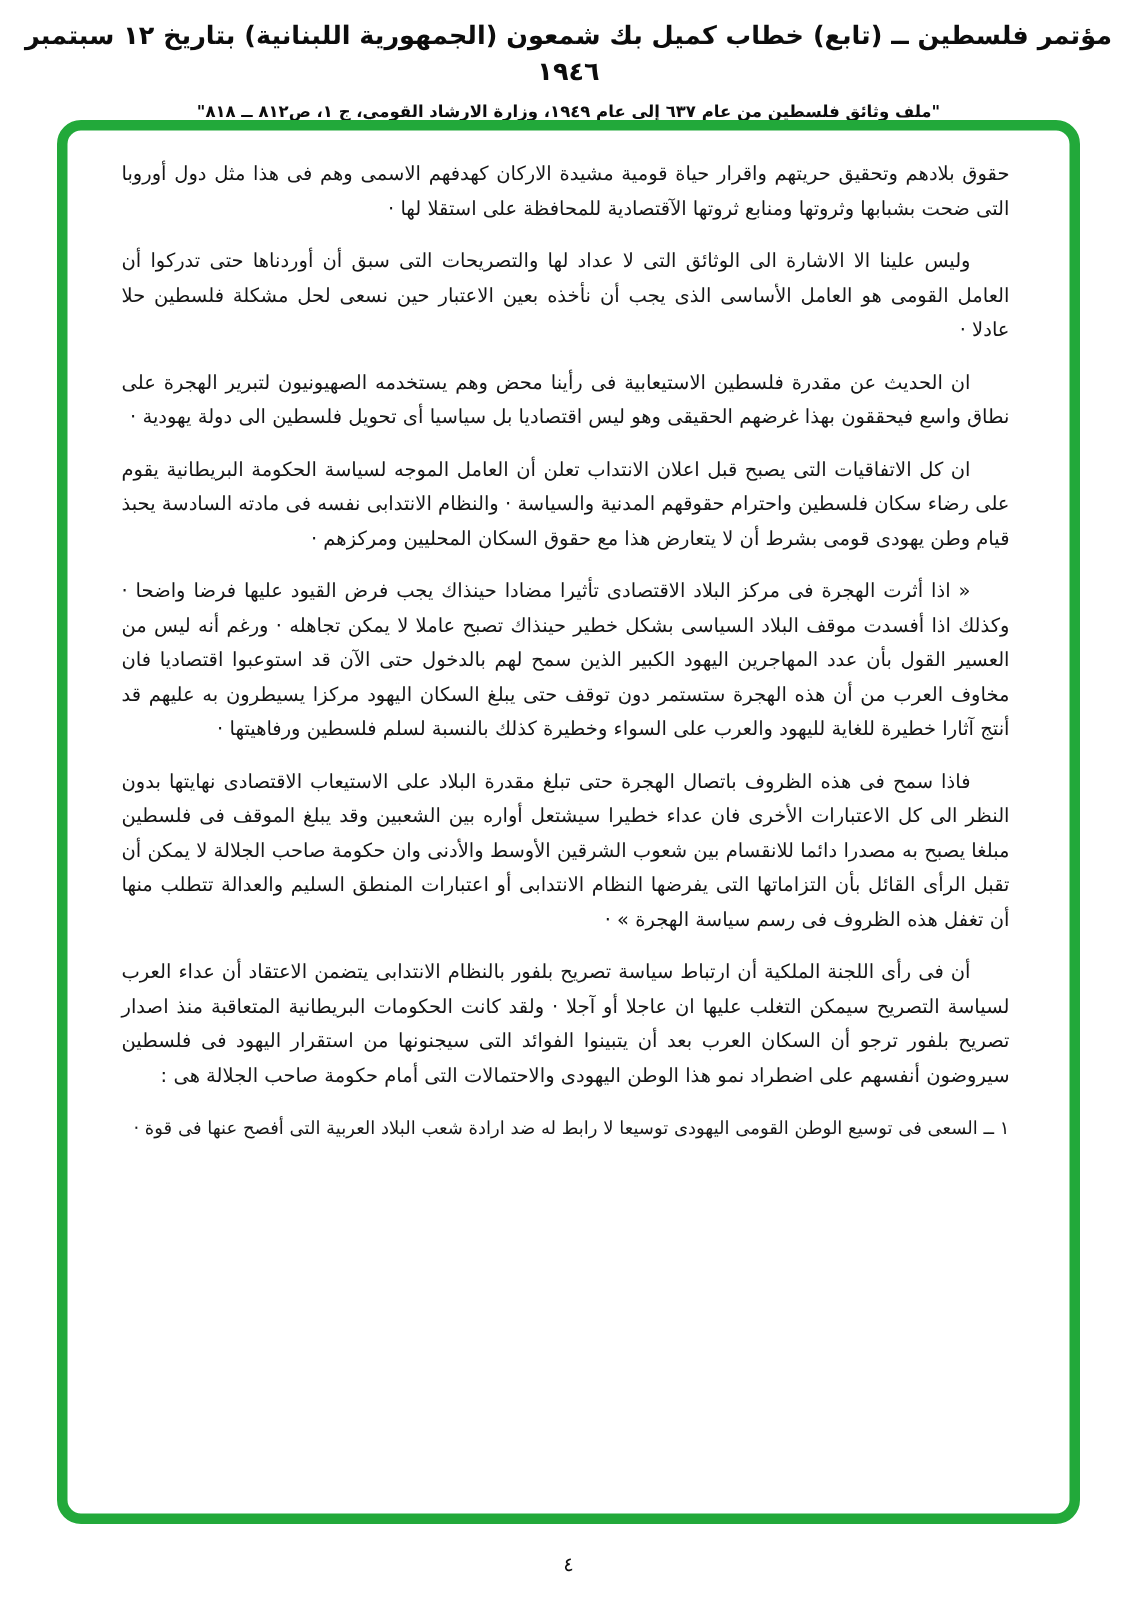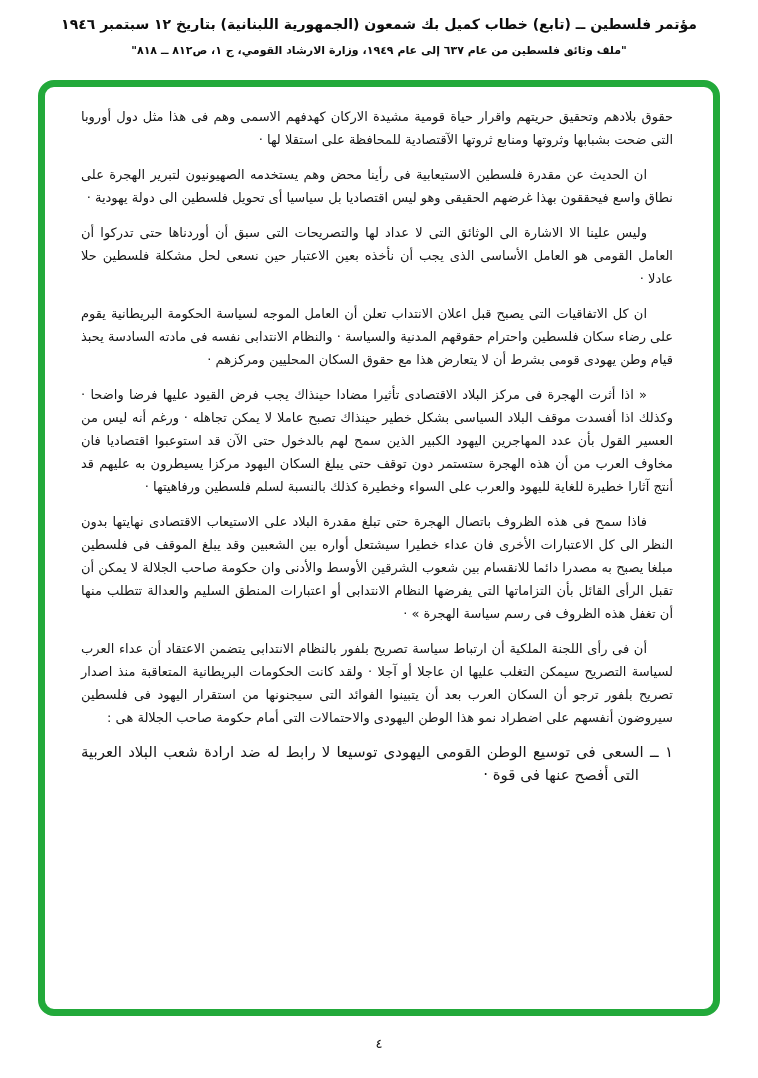--- a/index.html
+++ b/index.html
@@ -19,21 +19,21 @@
   .header {
     position: absolute;
     top: 12px;
     left: 0;
     width: 100%;
     text-align: center;
     direction: rtl;
     color: #0d0d0d;
   }
   .header-title {
-    font-size: 14px;
+    font-size: 17px;
     font-weight: bold;
     letter-spacing: 0;
     line-height: 24px;
   }
   .header-source {
     margin-top: 7px;
     font-size: 11px;
     font-weight: bold;
     line-height: 15px;
   }
@@ -58,21 +58,21 @@
     line-height: 23px;
     color: #161616;
     text-align: justify;
     text-indent: 26px;
   }
   .frame p.continued {
     text-indent: 0;
   }
   .list-item {
     direction: rtl;
-    font-size: 15px;
+    font-size: 12px;
     line-height: 23px;
     color: #161616;
     text-align: justify;
     padding-right: 34px;
     text-indent: -34px;
     margin: 0;
   }
   .list-item .marker {
     display: inline;
   }
@@ -92,22 +92,22 @@
 
 <div class="page">
 
   <div class="header">
     <div class="header-title">مؤتمر فلسطين ــ (تابع) خطاب كميل بك شمعون (الجمهورية اللبنانية) بتاريخ ١٢ سبتمبر ١٩٤٦</div>
     <div class="header-source">"ملف وثائق فلسطين من عام ٦٣٧ إلى عام ١٩٤٩، وزارة الارشاد القومي، ج ١، ص٨١٢ ــ ٨١٨"</div>
   </div>
 
   <div class="frame">
     <p class="continued">حقوق بلادهم وتحقيق حريتهم واقرار حياة قومية مشيدة الاركان كهدفهم الاسمى وهم فى هذا مثل دول أوروبا التى ضحت بشبابها وثروتها ومنابع ثروتها الآقتصادية للمحافظة على استقلا لها ·</p>
+    <p>وليس علينا الا الاشارة الى الوثائق التى لا عداد لها والتصريحات التى سبق أن أوردناها حتى تدركوا أن العامل القومى هو العامل الأساسى الذى يجب أن نأخذه بعين الاعتبار حين نسعى لحل مشكلة فلسطين حلا عادلا ·</p>
     <p>ان الحديث عن مقدرة فلسطين الاستيعابية فى رأينا محض وهم يستخدمه الصهيونيون لتبرير الهجرة على نطاق واسع فيحققون بهذا غرضهم الحقيقى وهو ليس اقتصاديا بل سياسيا أى تحويل فلسطين الى دولة يهودية ·</p>
-    <p>وليس علينا الا الاشارة الى الوثائق التى لا عداد لها والتصريحات التى سبق أن أوردناها حتى تدركوا أن العامل القومى هو العامل الأساسى الذى يجب أن نأخذه بعين الاعتبار حين نسعى لحل مشكلة فلسطين حلا عادلا ·</p>
     <p>ان كل الاتفاقيات التى يصبح قبل اعلان الانتداب تعلن أن العامل الموجه لسياسة الحكومة البريطانية يقوم على رضاء سكان فلسطين واحترام حقوقهم المدنية والسياسة · والنظام الانتدابى نفسه فى مادته السادسة يحبذ قيام وطن يهودى قومى بشرط أن لا يتعارض هذا مع حقوق السكان المحليين ومركزهم ·</p>
     <p>« اذا أثرت الهجرة فى مركز البلاد الاقتصادى تأثيرا مضادا حينذاك يجب فرض القيود عليها فرضا واضحا · وكذلك اذا أفسدت موقف البلاد السياسى بشكل خطير حينذاك تصبح عاملا لا يمكن تجاهله · ورغم أنه ليس من العسير القول بأن عدد المهاجرين اليهود الكبير الذين سمح لهم بالدخول حتى الآن قد استوعبوا اقتصاديا فان مخاوف العرب من أن هذه الهجرة ستستمر دون توقف حتى يبلغ السكان اليهود مركزا يسيطرون به عليهم قد أنتج آثارا خطيرة للغاية لليهود والعرب على السواء وخطيرة كذلك بالنسبة لسلم فلسطين ورفاهيتها ·</p>
     <p>فاذا سمح فى هذه الظروف باتصال الهجرة حتى تبلغ مقدرة البلاد على الاستيعاب الاقتصادى نهايتها بدون النظر الى كل الاعتبارات الأخرى فان عداء خطيرا سيشتعل أواره بين الشعبين وقد يبلغ الموقف فى فلسطين مبلغا يصبح به مصدرا دائما للانقسام بين شعوب الشرقين الأوسط والأدنى وان حكومة صاحب الجلالة لا يمكن أن تقبل الرأى القائل بأن التزاماتها التى يفرضها النظام الانتدابى أو اعتبارات المنطق السليم والعدالة تتطلب منها أن تغفل هذه الظروف فى رسم سياسة الهجرة » ·</p>
     <p>أن فى رأى اللجنة الملكية أن ارتباط سياسة تصريح بلفور بالنظام الانتدابى يتضمن الاعتقاد أن عداء العرب لسياسة التصريح سيمكن التغلب عليها ان عاجلا أو آجلا · ولقد كانت الحكومات البريطانية المتعاقبة منذ اصدار تصريح بلفور ترجو أن السكان العرب بعد أن يتبينوا الفوائد التى سيجنونها من استقرار اليهود فى فلسطين سيروضون أنفسهم على اضطراد نمو هذا الوطن اليهودى والاحتمالات التى أمام حكومة صاحب الجلالة هى :</p>
     <div class="list-item">
       <span class="marker">١ ــ</span>
       <span> </span>
       <span>السعى فى توسيع الوطن القومى اليهودى توسيعا لا رابط له ضد ارادة شعب البلاد العربية التى أفصح عنها فى قوة ·</span>
     </div>
   </div>

